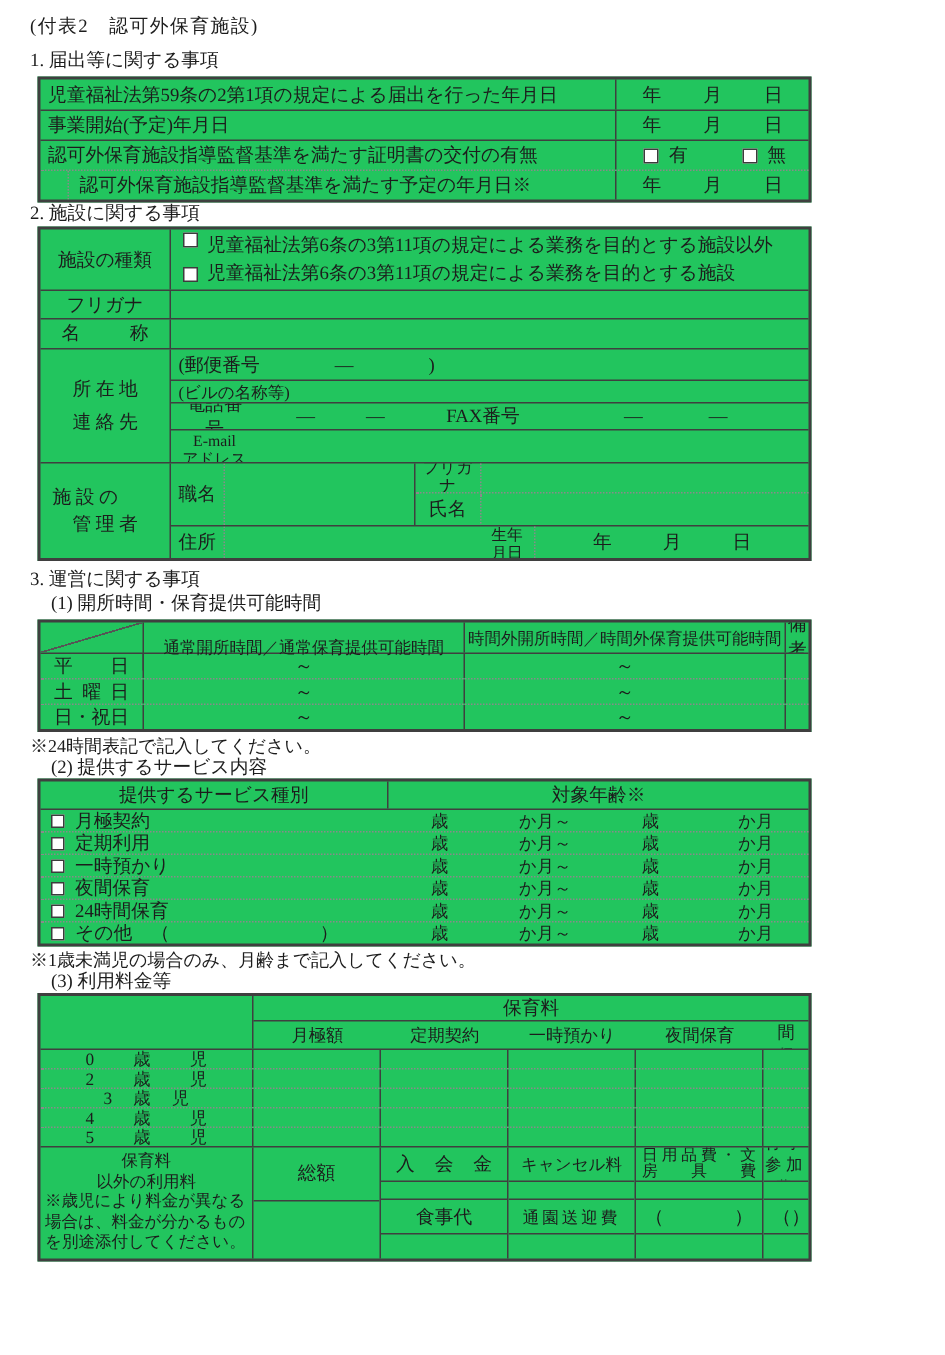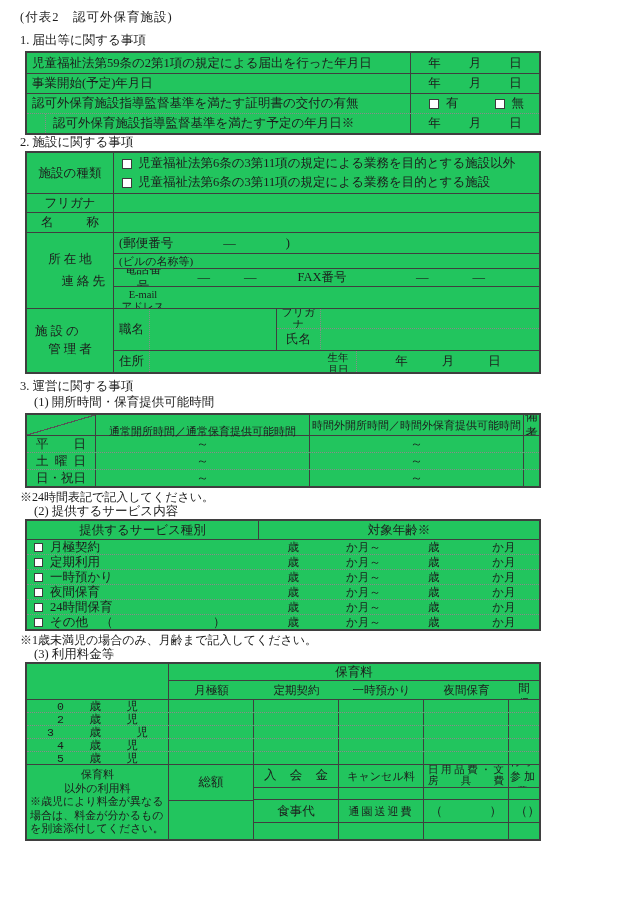--- a/index.html
+++ b/index.html
@@ -19,21 +19,21 @@
   .tbl .r + .r { border-top:1px solid var(--bc); }
   .tbl .r + .r.rd { border-top:1px dotted var(--dc); }
   .c { display:flex; align-items:center; padding:0 5px; overflow:hidden; min-width:0; }
   .r > .c:not(:first-child), .r > .wrap:not(:first-child) { border-left:1px solid var(--bc); }
   .dl { border-left:1px dotted var(--dc) !important; }
   .hc { justify-content:center; text-align:center; }
   .vcol { display:flex; flex-direction:column; justify-content:space-evenly; align-items:stretch; }
   .wrap { display:flex; flex-direction:column; min-width:0; }
   .wrap > .sr { display:flex; align-items:stretch; }
   .wrap > .sr + .sr { border-top:1px solid var(--bc); }
-  .jj { display:block; text-align:justify; text-align-last:justify;font-family:Liberation Mono, monospace; }
+  .jj { display:block; text-align:justify; text-align-last:justify; }
   .cb { width:10px; height:10px; border:1px solid #3c3c3c; display:inline-block; flex:0 0 auto; margin-right:7px; background:#fff; }
   .date { justify-content:center; gap:28px; }
   .small { font-size:10.5px; line-height:11.5px; text-align:center; }
   .f11 { font-size:11px; }
   .f115 { font-size:11.5px; }
   .ls2 { letter-spacing:3px; text-indent:3px; }
   .indent { display:flex; align-items:center; height:100%; margin-left:18px; border-left:1px dotted var(--dc); padding-left:7px; }
   .diagcell { position:relative; }
   .diagcell .diag {
     position:absolute; inset:0;
@@ -95,21 +95,21 @@
           <span>日</span>
       </div>
     </div>
   </div>
 
   <div class="h" style="margin-top:0">2. 施設に関する事項</div>
   <div class="tbl" style="margin-top:2px">
     <div class="r" style="height:40px">
       <div class="c hc" style="flex:0 0 86px">施設の種類</div>
       <div class="c vcol" style="flex:1; padding-left:8px">
-        <span style="display:flex;align-items:center">
+        <span style="display:flex;">
             <span class="cb" style="margin-right:6px"></span>
             <span>児童福祉法第6条の3第11項の規定による業務を目的とする施設以外</span>
           </span>
         <span style="display:flex;align-items:center">
             <span class="cb" style="margin-right:6px"></span>
             <span>児童福祉法第6条の3第11項の規定による業務を目的とする施設</span>
           </span>
       </div>
     </div>
     <div class="r" style="height:19px">
@@ -118,21 +118,21 @@
     </div>
     <div class="r" style="height:20px">
       <div class="c" style="flex:0 0 86px; padding:0 14px">
           <span class="jj" style="width:100%">名称</span>
         </div>
       <div class="c" style="flex:1"></div>
     </div>
     <div class="r">
       <div class="c hc vcol" style="flex:0 0 86px; padding:14px 5px">
         <span class="ls2" style="text-align:center">所在地</span>
-        <span class="ls2" style="text-align:right">連絡先</span>
+        <span class="ls2" style="text-align:center">連絡先</span>
       </div>
       <div class="wrap" style="flex:1">
         <div class="sr" style="height:20px">
           <div class="c" style="flex:1">
               <span>(郵便番号　　　　―　　　　)</span>
             </div>
         </div>
         <div class="sr" style="height:15px">
           <div class="c f11" style="flex:1">
               <span>(ビルの名称等)</span>
@@ -360,21 +360,21 @@
       <div class="c f115" style="flex:0 0 141px; padding:0 30px">
           <span class="jj" style="width:100%">2歳児</span>
         </div>
       <div class="c" style="flex:0 0 85px"></div>
         <div class="c" style="flex:0 0 85px"></div>
         <div class="c" style="flex:0 0 85px"></div>
         <div class="c" style="flex:0 0 85px"></div>
         <div class="c" style="flex:1"></div>
     </div>
     <div class="r rd" style="height:13px">
-      <div class="c f115" style="flex:0 0 141px; padding:0 20px">
+      <div class="c f115" style="flex:0 0 141px; padding:0 42px">
           <span class="jj" style="width:100%">3歳児</span>
         </div>
       <div class="c" style="flex:0 0 85px"></div>
         <div class="c" style="flex:0 0 85px"></div>
         <div class="c" style="flex:0 0 85px"></div>
         <div class="c" style="flex:0 0 85px"></div>
         <div class="c" style="flex:1"></div>
     </div>
     <div class="r rd" style="height:13px">
       <div class="c f115" style="flex:0 0 141px; padding:0 30px">

